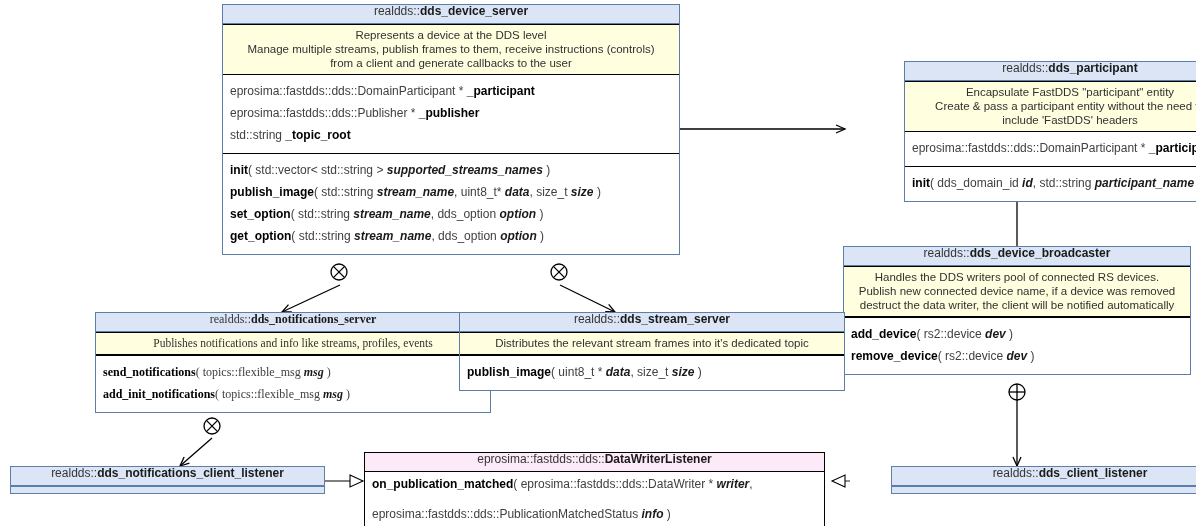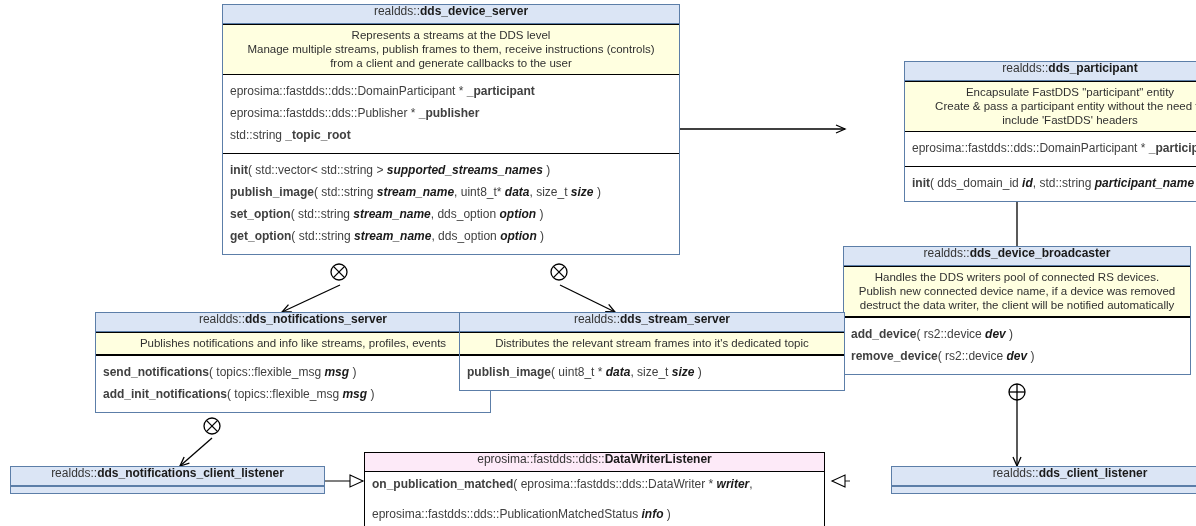--- a/index.html
+++ b/index.html
@@ -51,21 +51,21 @@
     padding:6px 6px 6px 7px;
     font-size:12px;
     color:#404040;
     line-height:13px;
   }
   .cls .sec.nolead{border-top:none;}
   .cls .row{
     padding:4px 0 5px 0;
     white-space:nowrap;
   }
-  .cls .row b{color:#404040;font-weight:bold;}
+  .cls .row b{color:#000000;font-weight:bold;}
   .cls .row .ital{font-style:italic;font-weight:bold;color:#1a1a1a;}
   .cls .emptybody{
     background:#dbe5f5;
     height:6px;
     border-top:1px solid #5c7ea8;
   }
   .cls.pinkhdr .hdr{
     background:#fdeaf8;
     border-bottom:1px solid #000;
   }
@@ -138,21 +138,21 @@
     <g>
       <line x1="850" y1="481" x2="832" y2="481" stroke="#555" stroke-width="1.3" marker-end="url(#hollowtri)"></line>
     </g>
   </svg>
 
   <div class="cls" style="left:222px;top:4px;width:458px;">
     <div class="hdr">
       <span>realdds::</span><b>dds_device_server</b>
     </div>
     <div class="note">
-      <div>Represents a streams at the DDS level</div>
+      <div>Represents a device at the DDS level</div>
       <div>Manage multiple streams, publish frames to them, receive instructions (controls)</div>
       <div>from a client and generate callbacks to the user</div>
     </div>
     <div class="sec nolead">
       <div class="row">
         <span>eprosima::fastdds::dds::DomainParticipant * </span><b>_participant</b>
       </div>
       <div class="row">
         <span>eprosima::fastdds::dds::Publisher * </span><b>_publisher</b>
       </div>
@@ -209,21 +209,21 @@
     <div class="sec">
       <div class="row">
         <b>add_device</b><span>( rs2::device </span><span class="ital">dev</span><span> )</span>
       </div>
       <div class="row">
         <b>remove_device</b><span>( rs2::device </span><span class="ital">dev</span><span> )</span>
       </div>
     </div>
   </div>
 
-  <div class="cls" style="left:95px;top:312px;width:396px;">
+  <div class="cls" style="left:95px;top:312px;width:396px;font-family:Liberation Serif, serif;">
     <div class="hdr">
       <span>realdds::</span><b>dds_notifications_server</b>
     </div>
     <div class="note">
       <div>Publishes notifications and info like streams, profiles, events</div>
     </div>
     <div class="sec">
       <div class="row">
         <b>send_notifications</b><span>( topics::flexible_msg </span><span class="ital">msg</span><span> )</span>
       </div>

